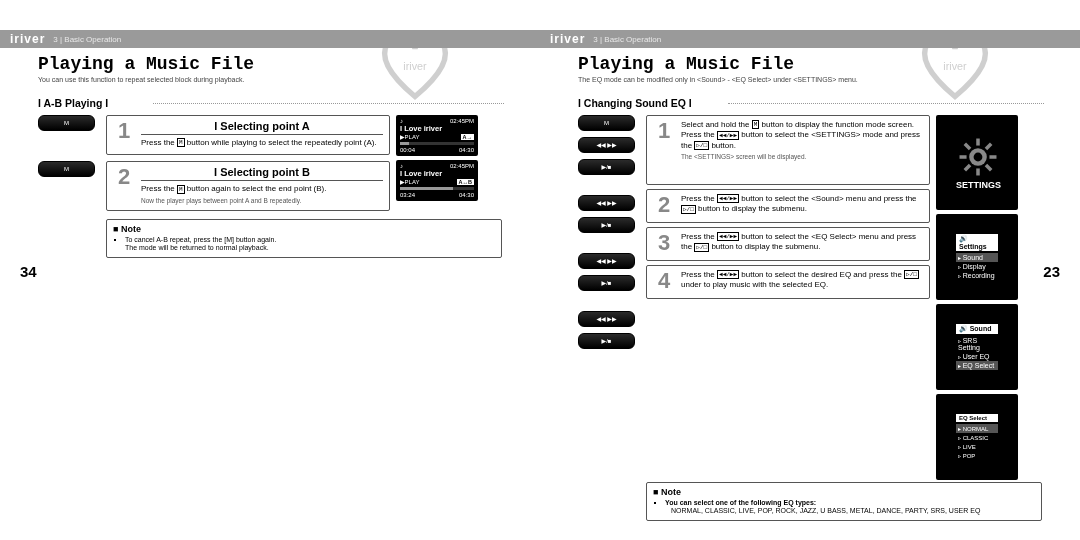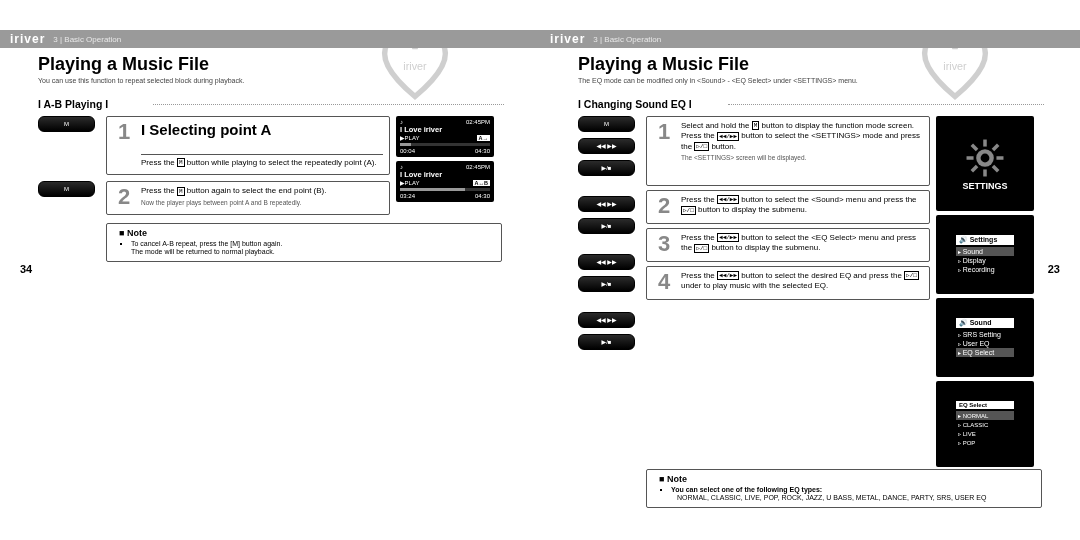--- a/index.html
+++ b/index.html
@@ -50,20 +50,21 @@
   top: 20px;
   right: 80px;
   width: 90px;
   height: 90px;
   pointer-events: none;
 }
 .pagetitle {
   font-size: 18px;
   font-weight: bold;
   margin: 6px 0 0 38px;
+  font-family: Liberation Mono, monospace;
 }
 .subtext {
   font-size: 7px;
   color: #444;
   margin: 2px 0 0 38px;
 }
 .section {
   margin: 14px 38px 0 38px;
   position: relative;
 }
@@ -121,24 +122,25 @@
   width: 22px;
   text-align: center;
   flex: 0 0 22px;
   line-height: 1;
 }
 .steptext {
   flex: 1;
 }
 .steptitle {
   font-weight: bold;
-  font-size: 15px;
+  font-size: 11px;
   border-bottom: 1px solid #555;
-  padding-bottom: 16px;
+  padding-bottom: 2px;
   margin-bottom: 3px;
+  text-align: center;
 }
 .stepdesc { font-size: 8px; line-height: 1.3; }
 .tiny { font-size: 6.5px; color: #555; margin-top: 2px; }
 .iconinline {
   display: inline-block;
   border: 1px solid #000;
   background: #fff;
   padding: 0 1px;
   font-size: 6px;
   line-height: 7px;
@@ -152,42 +154,42 @@
   display: flex;
   flex-direction: column;
   gap: 4px;
 }
 .screen {
   background: #000;
   color: #fff;
   border-radius: 2px;
   padding: 3px 4px;
   font-size: 6px;
-  width: 98px;
+  width: 82px;
   box-sizing: border-box;
 }
 .screen .bar { height: 3px; background: #333; margin: 2px 0; position: relative; }
 .screen .bar .fill { position:absolute; left:0; top:0; bottom:0; background:#999; }
 .screen .line { display: flex; justify-content: space-between; align-items: center; }
 .screen .badge { background:#fff; color:#000; padding:0 2px; font-weight:bold; font-size:5.5px; }
 .screen strong { font-size: 7.5px; }
 .noteblock {
   border: 1px solid #555;
   border-radius: 2px;
   margin: 2px 0 0 68px;
-  padding: 4px 6px 6px 12px;
+  padding: 4px 6px 6px 6px;
 }
 .notehead { font-size: 9px; font-weight: bold; }
 .notehead::before { content: "■ "; }
 .noteul { margin: 2px 0 0 0; padding-left: 12px; }
 .noteul li { font-size: 7px; list-style: square; margin-bottom: 1px; }
 .pagenum {
   position: absolute;
   top: 263px;
-  font-size: 11px;
+  font-size: 15px;
   font-weight: bold;
 }
 .page.left .pagenum { left: 20px; }
 .page.right .pagenum { right: 20px; }
 
 .screenbig { padding: 20px; font-size: 7px; }
 .screenbig .title { background: #fff; color:#000; padding:1px 3px; font-weight:bold; display:block; margin-bottom:2px; }
 .screenbig .item { padding:1px 2px; }
 .screenbig .item.sel { background:#555; }
 .screenbig .item::before { content:"▹ "; font-size:6px; }
@@ -240,20 +242,21 @@
 
         <div class="steprow">
           <div class="buttonspad">
             <div class="btn">
                   <span>M</span>
                 </div>
           </div>
           <div class="stepbox">
             <div class="stepnum">2</div>
             <div class="steptext">
+              <div class="steptitle">I Selecting point B</div>
               <div class="stepdesc">
                 <span>Press the </span><span class="iconinline">M</span><span> button again to select the end point (B).</span>
               </div>
               <div class="tiny">Now the player plays between point A and B repeatedly.</div>
             </div>
           </div>
         </div>
       </div>
 
       <div class="screens">

